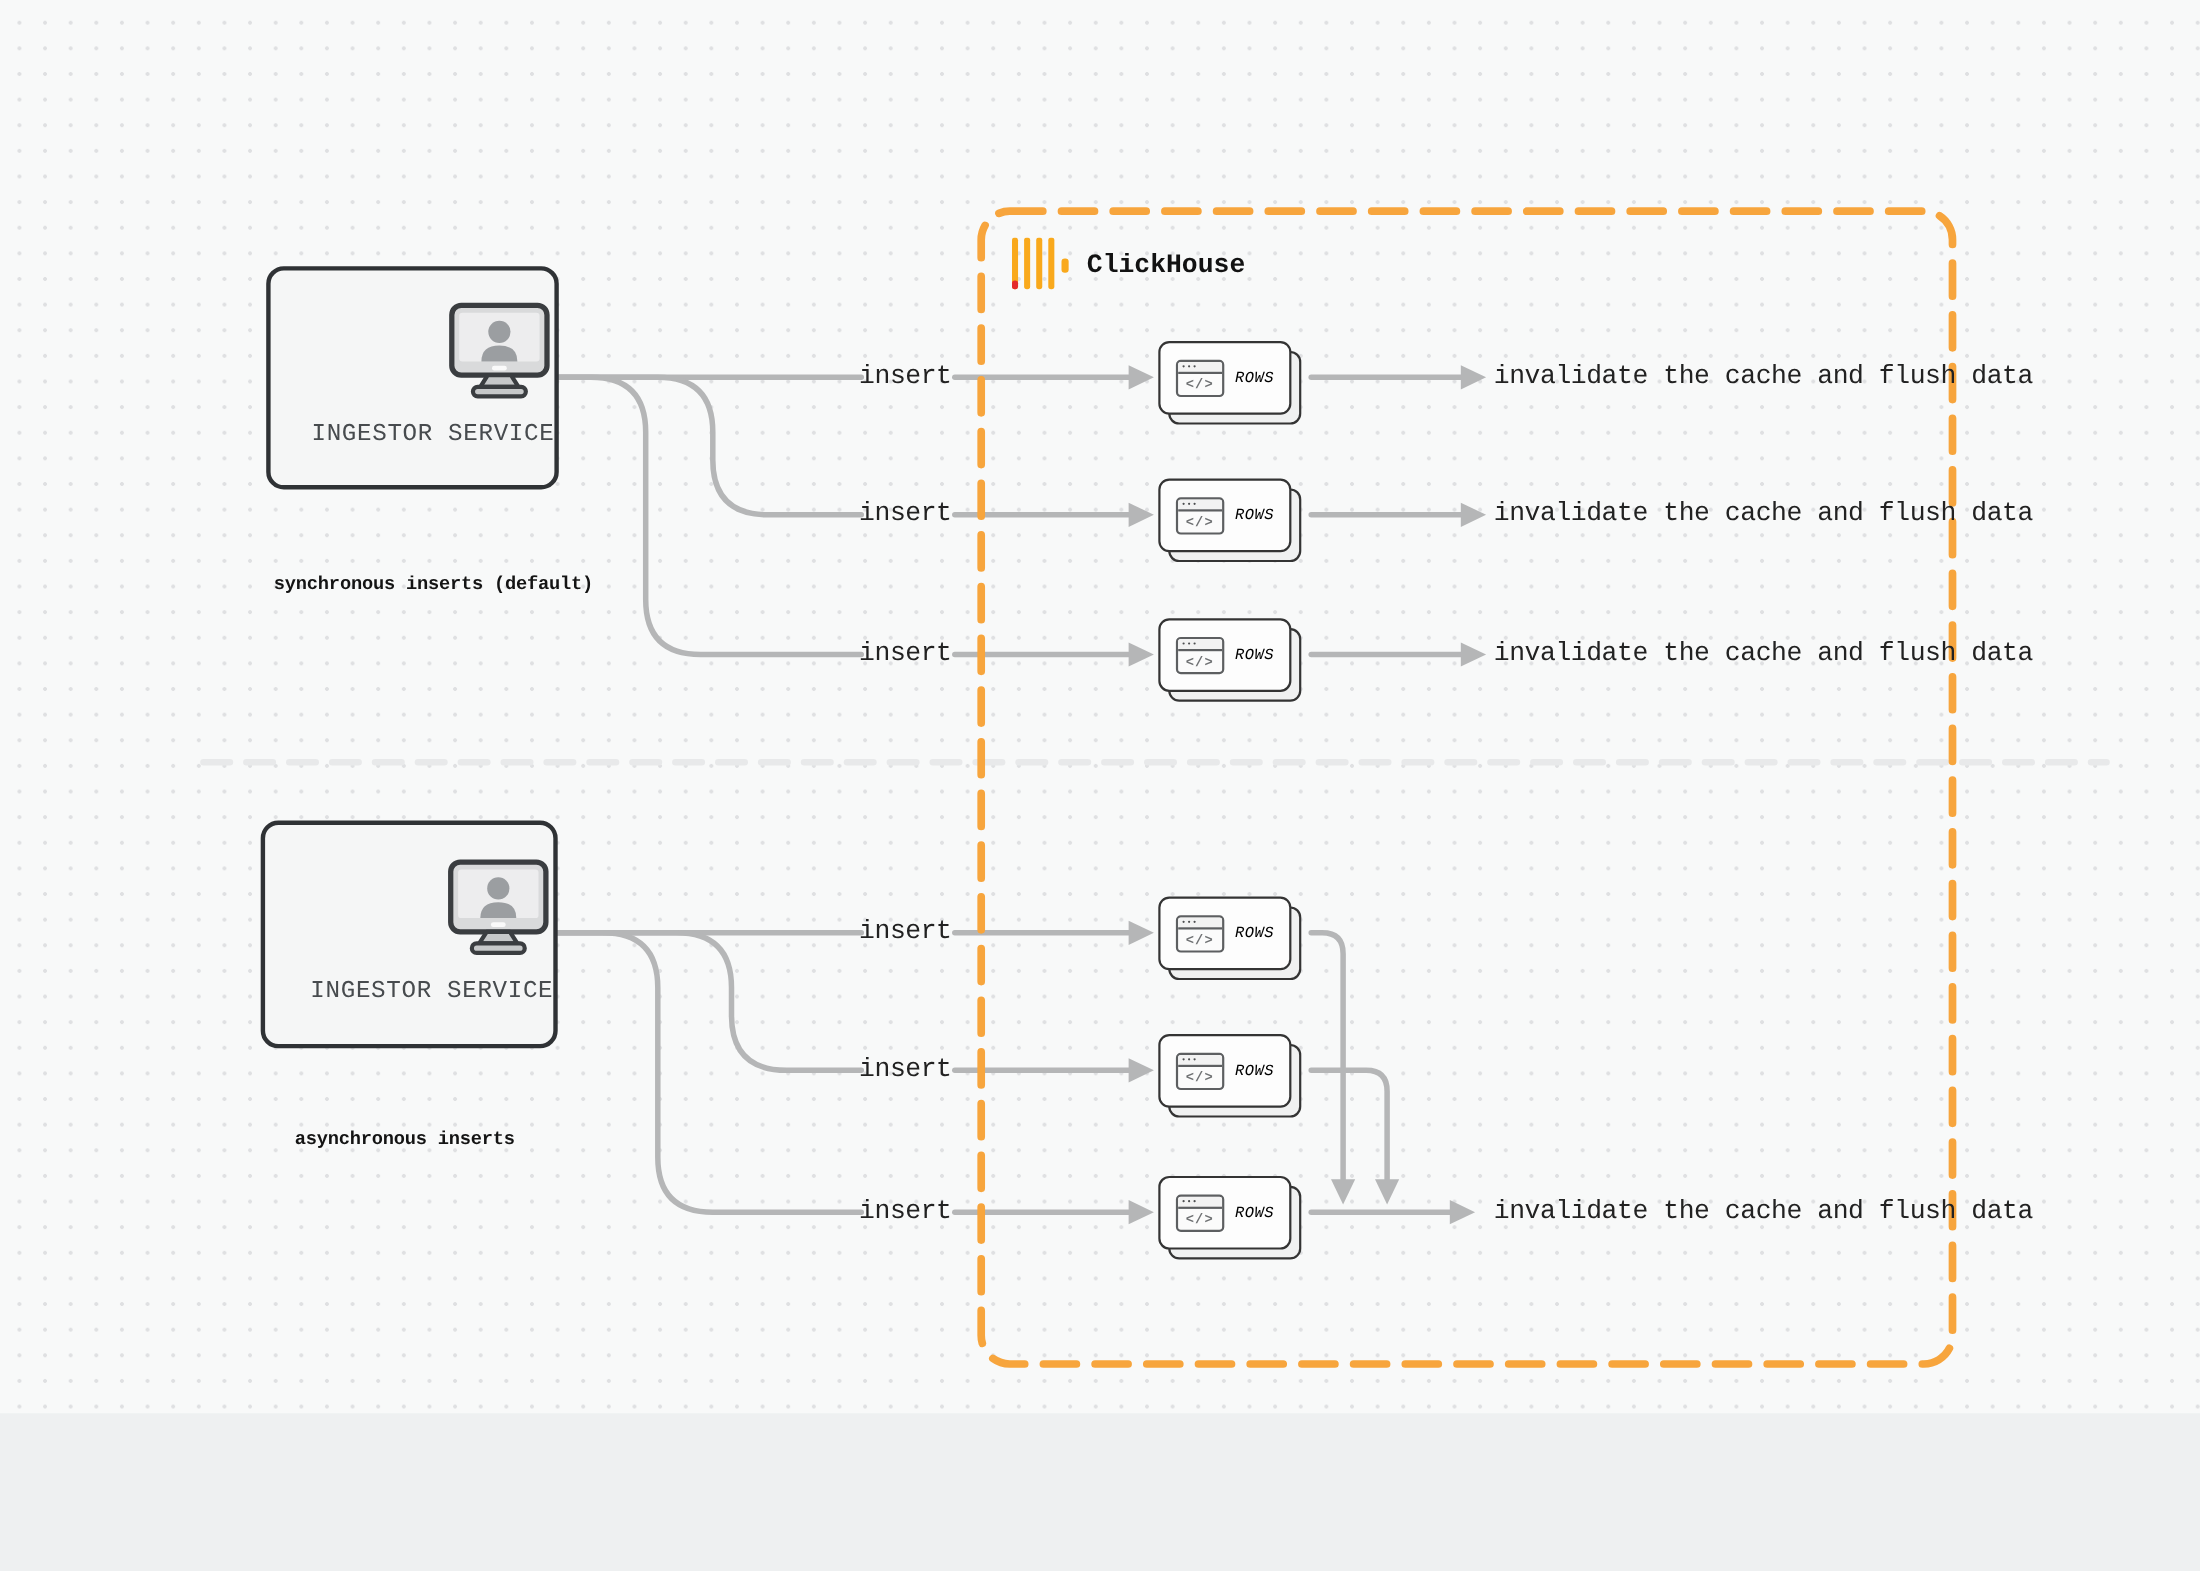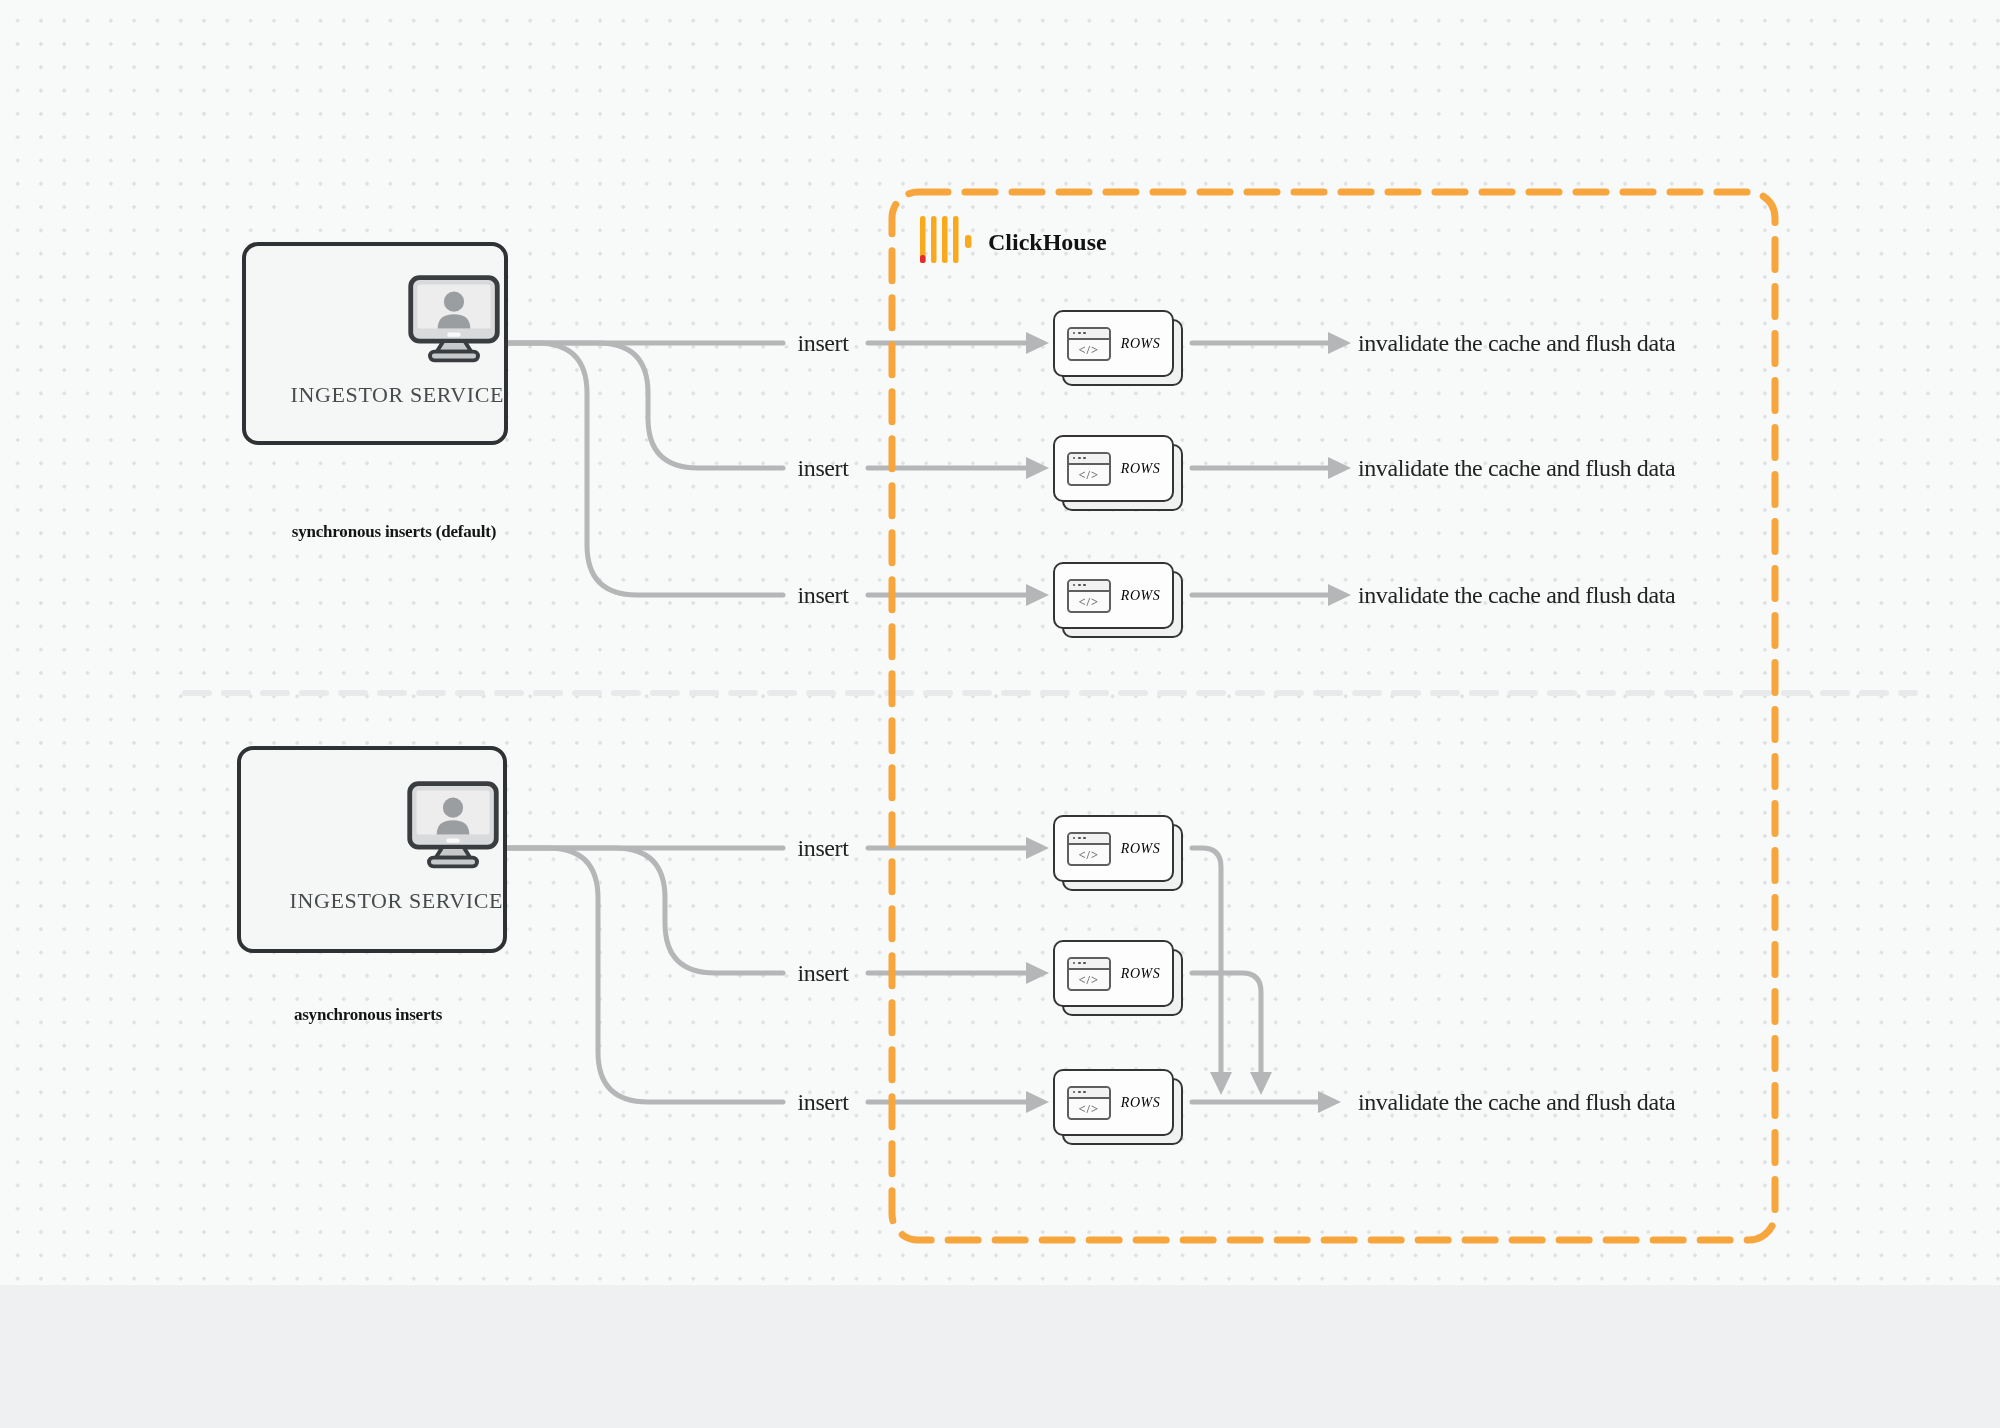--- a/index.html
+++ b/index.html
@@ -1,21 +1,21 @@
 <!DOCTYPE html>
 <html><head>
 <meta charset="utf-8">
 <style>
   html,body{margin:0;padding:0;background:#eef0f1;}
   .canvas{
     position:relative;width:2000px;height:1285px;overflow:hidden;
     background-color:#f8f9f9;
     background-image:radial-gradient(circle,#dfe0e2 1.5px,rgba(0,0,0,0) 2px);
     background-size:23.3px 23.3px;background-position:6px 9px;
-    font-family:Liberation Serif, serif;color:#1d1d1d;
+    font-family:Liberation Mono, monospace;color:#1d1d1d;
   }
   .abs{position:absolute;}
   svg.layer{position:absolute;left:0;top:0;width:2000px;height:1428px;}
 
   
   .service-box{
     position:absolute;box-sizing:border-box;background:#f5f6f6;
     border:4px solid #2f3235;border-radius:16px;
     display:flex;flex-direction:column;align-items:flex-end;
   }
@@ -139,21 +139,21 @@
       <rect x="7" y="5" width="90" height="66" rx="9" fill="#d9dadb" stroke="#3a3d40" stroke-width="5"></rect>
       <rect x="14" y="12" width="76" height="46" rx="3" fill="#ededee"></rect>
       <circle cx="52" cy="30" r="10.5" fill="#9b9ea1"></circle>
       <path d="M35 58 Q35 43 52 43 Q69 43 69 58 Z" fill="#9b9ea1"></path>
       <rect x="45" y="62" width="14" height="4.5" rx="2.2" fill="#fafafa"></rect>
       <path d="M41 71 h22 l7 11 h-36 Z" fill="#c6c8c9" stroke="#3a3d40" stroke-width="4" stroke-linejoin="round"></path>
       <rect x="27" y="82" width="50" height="9" rx="4.5" fill="#c6c8c9" stroke="#3a3d40" stroke-width="4"></rect>
     </svg>
     <div class="service-label">INGESTOR SERVICE</div>
   </div>
-  <div class="section-label" style="left:158px;top:1000px">asynchronous inserts</div>
+  <div class="section-label" style="left:158px;top:1022px">asynchronous inserts</div>
 
   <div class="flow-label insert-label" style="left:776px;top:326px">insert</div>
   <div class="flow-label insert-label" style="left:776px;top:451px">insert</div>
   <div class="flow-label insert-label" style="left:776px;top:578px">insert</div>
 
   <div class="flow-label insert-label" style="left:776px;top:831px">insert</div>
   <div class="flow-label insert-label" style="left:776px;top:956px">insert</div>
   <div class="flow-label insert-label" style="left:776px;top:1085px">insert</div>
 
   <div class="rows-node" style="left:1053px;top:310px">

